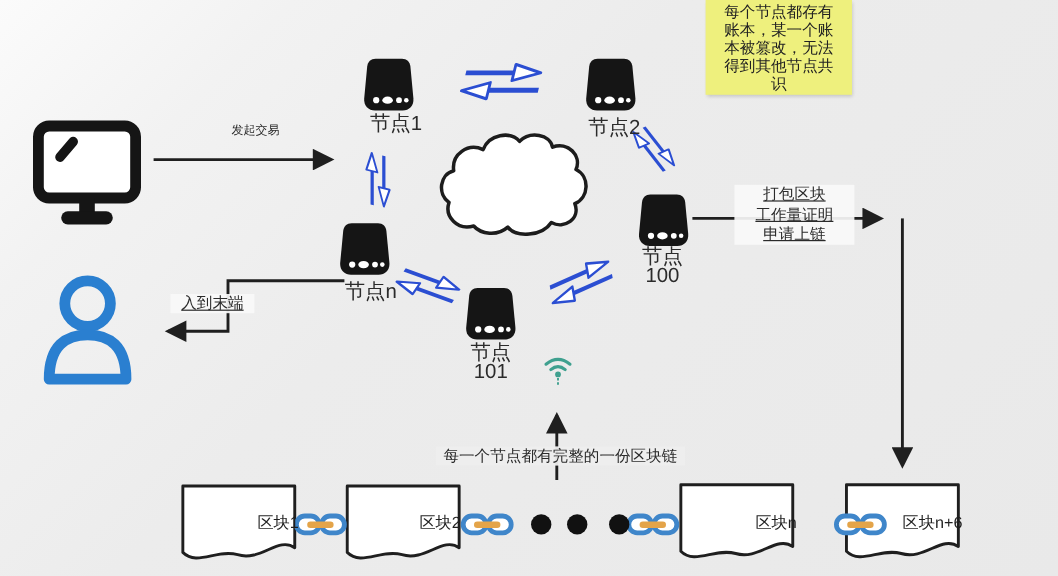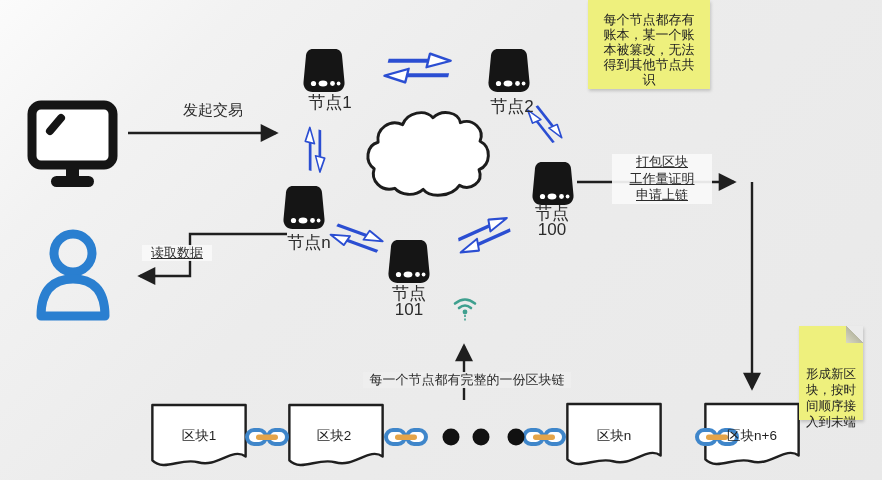--- a/index.html
+++ b/index.html
@@ -17,26 +17,26 @@
   .xchg{color:var(--c-arrow_blue,#2b4ed2);z-index:2;}
   .chain-bar{fill:var(--c-chain_orange,#e4a449);}
   .chain{color:var(--c-chain_blue,#3f86ca);}
   .person{color:var(--c-person_blue,#2a7fd0);}
   .wifi{color:var(--c-wifi_teal,#3fa08f);}
   .note{
     position:absolute;background:var(--c-note_yellow,#eef07d);z-index:5;
     font-size:13px;color:#222;text-align:center;
     box-shadow:1px 2px 3px rgba(0,0,0,0.18);
   }
-  .note-top{left:588px;top:0;width:122px;height:77px;line-height:15px;padding-top:12px;}
+  .note-top{left:588px;top:0;width:122px;height:77px;line-height:15px;padding-top:2px;}
   .note-br{left:799px;top:326px;width:64px;height:94px;line-height:16px;padding-top:24px;box-sizing:border-box;font-size:12.5px;}
   .fold{position:absolute;top:0;right:0;width:17px;height:17px;
     background:linear-gradient(225deg,#ebebeb 0%,#ebebeb 50%,#b9b9a4 50%,#dadac4 100%);}
   .node-label{font-size:17px;}
-  .block-label{font-size:13.5px;color:#1f1f1f;}
+  .block-label{font-size:13.5px;color:#1f1f1f;text-align:right;}
 </style>
 </head>
 <body>
 
 <div id="canvas">
 
   <svg width="0" height="0" style="position:absolute">
     <defs>
       <symbol id="sym-server" viewBox="0 0 44 47">
         <path d="M11,2 H33 C37,2 39.5,4.5 40,8.5 L42.5,35 C43,41 39,45 33.5,45 H10.5 C5,45 1,41 1.5,35 L4,8.5 C4.5,4.5 7,2 11,2 Z" fill="#151515"></path>
@@ -128,22 +128,22 @@
   <svg class="icon xchg" style="left:326px;top:222px;transform:rotate(20deg)" width="62" height="32">
       <use href="#sym-xchg"></use>
     </svg>
   <svg class="icon xchg" style="left:450px;top:218px;transform:rotate(-24deg)" width="68" height="34">
       <use href="#sym-xchg"></use>
     </svg>
   <svg class="icon xchg" style="left:519px;top:110px;transform:rotate(52deg)" width="52" height="28">
       <use href="#sym-xchg"></use>
     </svg>
 
-  <div class="lbl" style="left:158px;top:102px;width:110px;font-size:15px">发起交易</div>
-  <div class="lbl bg" style="left:142px;top:245px;width:70px">读取数据</div>
+  <div class="lbl" style="left:158px;top:102px;width:110px;font-size:10px">发起交易</div>
+  <div class="lbl bg" style="left:142px;top:245px;width:70px">入到末端</div>
   <div class="lbl bg pre" style="left:612px;top:154px;width:100px;line-height:16.5px">打包区块
 工作量证明
 申请上链</div>
   <div class="lbl" style="left:363px;top:372px;width:208px;background:rgba(238,238,238,0.95)">每一个节点都有完整的一份区块链</div>
 
   <svg class="icon wifi" style="left:449px;top:293px" width="32" height="30" viewBox="0 0 32 30">
     <path d="M10,15 Q16,10 22,15" stroke="currentColor" stroke-width="2.6" fill="none" stroke-linecap="round"></path>
     <path d="M6,10.5 Q16,2.5 26,10.5" stroke="currentColor" stroke-width="2.6" fill="none" stroke-linecap="round"></path>
     <circle cx="16" cy="19" r="2.4" fill="currentColor"></circle>
     <line x1="16" y1="22" x2="16" y2="29" stroke="currentColor" stroke-width="1.6" stroke-dasharray="2,1.6"></line>
@@ -184,21 +184,14 @@
     <circle cx="11" cy="10" r="8.5" fill="#111"></circle>
     <circle cx="41" cy="10" r="8.5" fill="#111"></circle>
     <circle cx="76" cy="10" r="8.5" fill="#111"></circle>
   </svg>
 
   <div class="note note-top pre">每个节点都存有
 账本，某一个账
 本被篡改，无法
 得到其他节点共
 识</div>
-  <div class="note note-br pre">
-    <span class="pre">形成新区
-块，按时
-间顺序接
-入到末端</span>
-    <i class="fold"></i>
-  </div>
 
 </div>
 
 </body></html>

